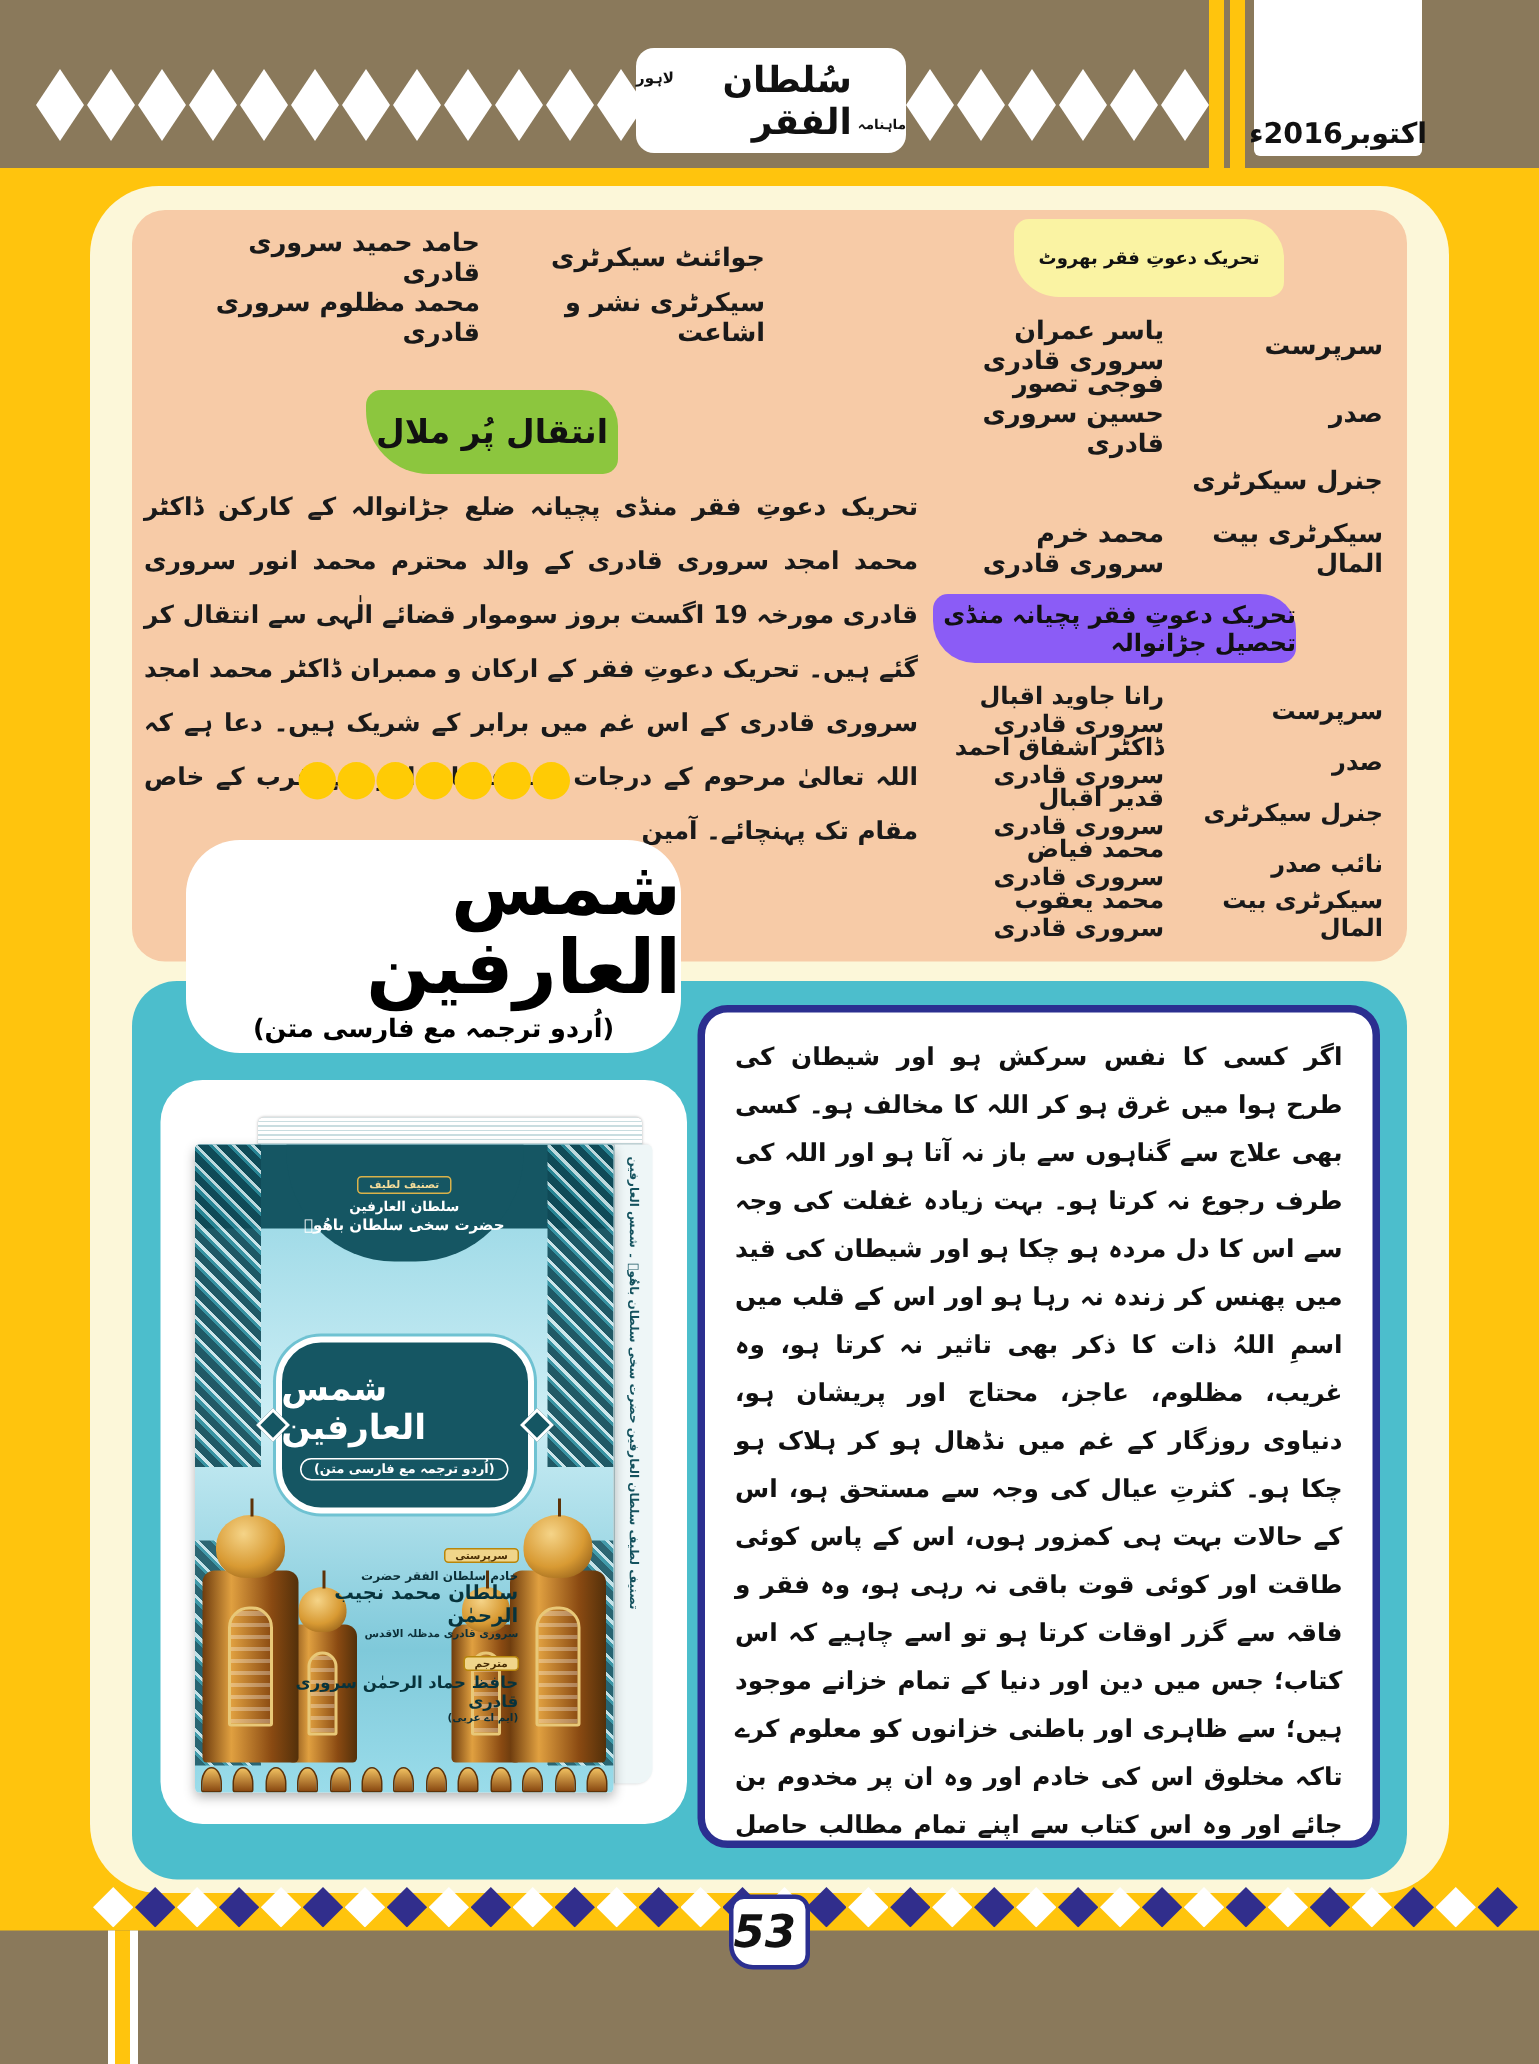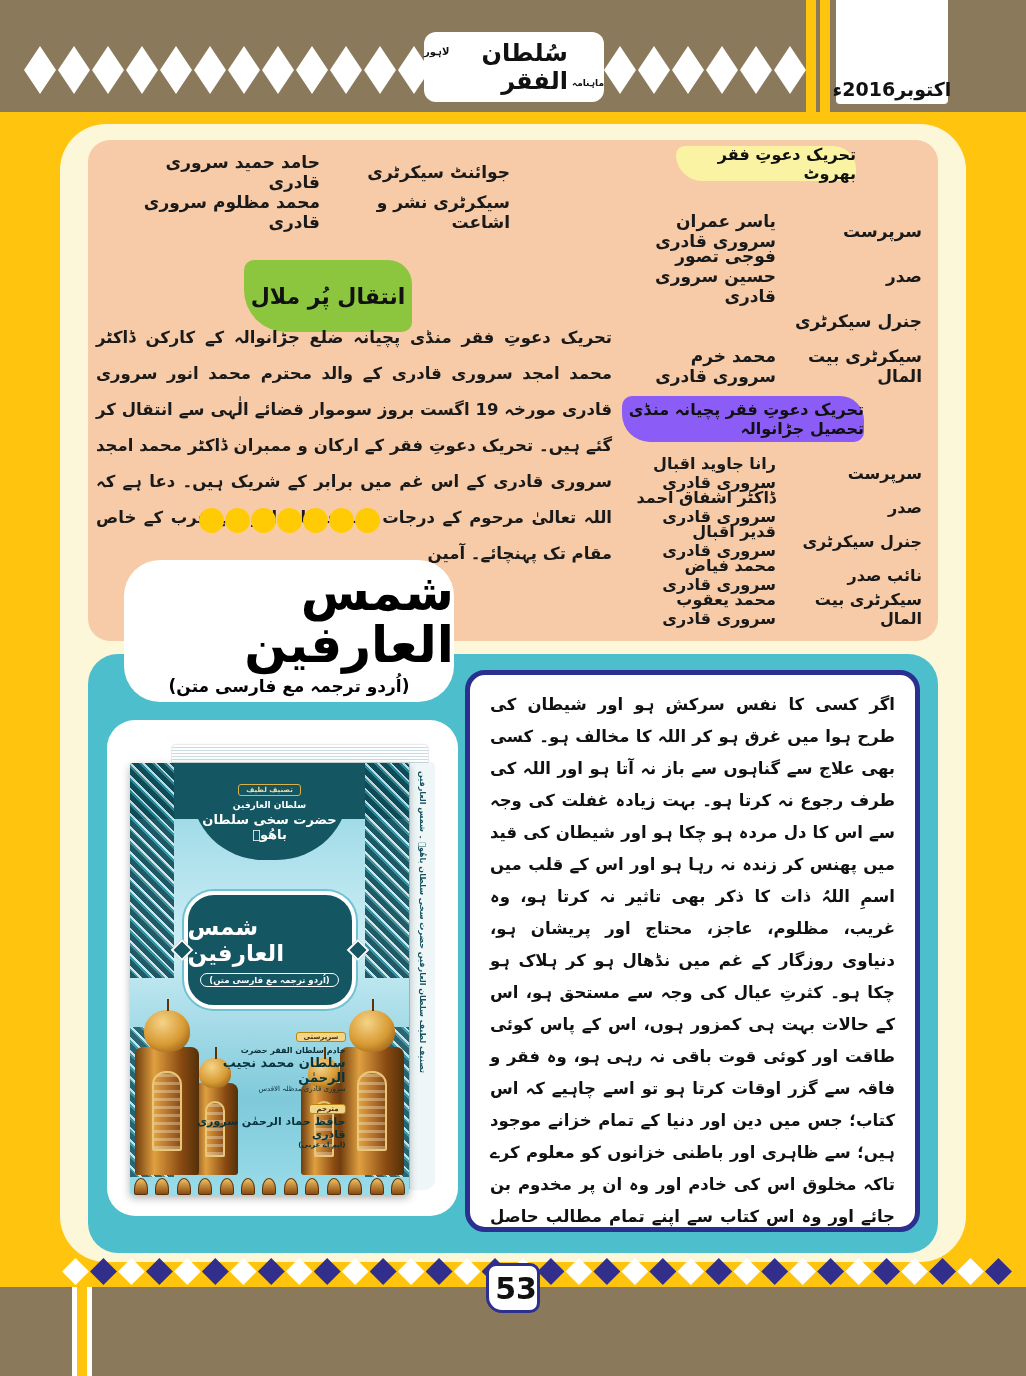--- a/index.html
+++ b/index.html
@@ -40,25 +40,25 @@
   .r-bharot{left:630px;top:208px;width:292px;font-size:17px;}
   .r-bharot .row{height:45px;align-items:center;}
   .r-bharot .lab{width:146px;}
   .r-mandi{left:630px;top:456px;width:292px;font-size:16px;}
   .r-mandi .row{height:34px;align-items:center;}
   .r-mandi .lab{width:146px;}
 
   
   .pill{position:absolute;direction:rtl;display:flex;align-items:center;justify-content:center;
     font-weight:800;color:#111;}
-  .pill-bharot{left:676px;top:146px;width:180px;height:35px;background:#FAF3A3;
-    border-radius:10px 26px 10px 30px;font-size:16px;}
+  .pill-bharot{left:676px;top:146px;width:180px;height:52px;background:#FAF3A3;
+    border-radius:10px 26px 10px 30px;font-size:12px;}
   .pill-mandi{left:622px;top:396px;width:242px;height:46px;background:#8b5cf6;
     border-radius:10px 24px 10px 28px;font-size:16px;}
-  .pill-green{left:244px;top:260px;width:168px;height:72px;background:#8CC63E;
+  .pill-green{left:244px;top:260px;width:168px;height:56px;background:#8CC63E;
     border-radius:10px 24px 10px 42px;font-size:22px;}
 
   .obituary{position:absolute;left:96px;top:320px;width:516px;height:186px;direction:rtl;
     font-size:16.5px;line-height:36px;font-weight:700;color:#1a1a1a;text-align:justify;}
 
   .dots{position:absolute;left:198px;top:508px;display:flex;}
   .dots i{display:block;width:25px;height:25px;border-radius:50%;background:#FFCB05;margin-left:1px;}
 
   
   .titlebox{position:absolute;left:124px;top:560px;width:330px;height:142px;background:#fff;
@@ -87,21 +87,21 @@
   .cv-band{position:absolute;top:0;left:0;right:0;height:56px;background:#155663;}
   .cv-flank{position:absolute;width:44px;height:215px;top:0;
     background:repeating-linear-gradient(45deg,#0f4956 0 5px,#2a8a9a 5px 7px,#cfe6ea 7px 9px);opacity:.9;}
   .cv-flank.l{left:0;} .cv-flank.r{right:0;}
   .cv-flank.b{top:auto;bottom:18px;height:150px;opacity:.8;}
   .cv-arch{position:absolute;top:0;left:50%;transform:translateX(-50%);width:158px;
     background:#155663;border-radius:0 0 72px 72px;text-align:center;color:#fff;padding:14px 8px 18px;}
   .cv-tag{display:inline-block;border:1px solid #d9b24a;color:#f3dc9a;font-size:7px;
     padding:1px 7px;border-radius:3px;font-weight:700;}
   .cv-a1{font-size:9px;margin-top:4px;font-weight:700;text-align:center;}
-  .cv-a2{font-size:13px;font-weight:800;margin-top:2px;}
+  .cv-a2{font-size:10px;font-weight:800;margin-top:2px;}
   .cv-medallion{position:absolute;top:128px;left:50%;transform:translateX(-50%);width:172px;height:118px;
     background:#155663;border:4px solid #fff;border-radius:30px;display:flex;flex-direction:column;
     align-items:center;justify-content:center;color:#fff;box-shadow:0 0 0 2px #6fc2d2;z-index:3;}
   .cv-medallion .t{font-size:23px;font-weight:800;}
   .cv-medallion .s{border:1px solid #fff;border-radius:10px;font-size:8.5px;padding:1px 8px;margin-top:7px;font-weight:700;}
   .cv-medallion::before,.cv-medallion::after{content:"";position:absolute;top:50%;width:12px;height:12px;
     background:#155663;border:2px solid #fff;transform:translateY(-50%) rotate(45deg);}
   .cv-medallion::before{left:-14px;} .cv-medallion::after{right:-14px;}
   .tw{position:absolute;bottom:20px;width:64px;z-index:2;}
   .tw.big.l{left:5px;} .tw.big.r{right:5px;}
@@ -118,37 +118,37 @@
   .tw-tile{width:30px;height:80px;border:2px solid #e8c878;border-radius:14px 14px 2px 2px;
     background:linear-gradient(#2a5c9e,#16345e);
     background-image:repeating-linear-gradient(0deg,rgba(255,255,255,.3) 0 3px,rgba(0,0,0,0) 3px 8px);}
   .tw.small .tw-tile{width:20px;height:56px;}
   .cv-credits{position:absolute;bottom:46px;left:50%;transform:translateX(-50%);width:152px;
     color:#0b2f38;z-index:3;direction:rtl;}
   .cv-chip{display:inline-block;border:1px solid #b8860b;background:#f0d58a;color:#4a2f05;
     font-size:7px;padding:0 6px;border-radius:3px;font-weight:700;}
   .cv-p1{font-size:8px;font-weight:700;margin-top:3px;}
   .cv-pn{font-size:13px;font-weight:800;color:#07333c;}
-  .cv-p2{font-size:7px;font-weight:400;margin-bottom:3px;}
+  .cv-p2{font-size:7px;font-weight:700;margin-bottom:3px;}
   .cv-tn{font-size:11px;font-weight:800;color:#07333c;}
   .cv-t2{font-size:7px;font-weight:700;}
   .cv-fringe{position:absolute;bottom:0;left:0;right:0;height:20px;display:flex;
     justify-content:space-around;align-items:flex-end;z-index:2;}
   .cv-fringe i{display:block;width:14px;height:17px;border-radius:50% 50% 15% 15%/65% 65% 10% 10%;
     background:linear-gradient(#f0c060,#8a4a12);border:1px solid #5e3208;}
 
   
   .ft-strip{position:absolute;left:62px;top:1258px;width:950px;display:flex;gap:1px;z-index:2;}
   .ft-strip i{display:block;width:27px;height:27px;background:#fff;
     clip-path:polygon(50% 0,100% 50%,50% 100%,0 50%);}
   .ft-strip i.navy{background:#312E8C;}
   .ft-brown{position:absolute;left:0;top:1287px;width:1026px;height:89px;background:#8A795B;}
   .badge{position:absolute;left:486px;top:1263px;width:54px;height:50px;background:#fff;
     border:3px solid #2B2F90;border-radius:10px 10px 10px 16px;display:flex;align-items:center;
-    justify-content:flex-end;font-size:30px;font-weight:800;color:#111;z-index:3;}
+    justify-content:flex-start;font-size:30px;font-weight:800;color:#111;z-index:3;font-style:italic;}
   .ft-stripe{position:absolute;left:72px;top:1287px;width:20px;height:89px;
     background:linear-gradient(90deg,#fff 0 25%,#FFC40D 25% 75%,#fff 75% 100%);z-index:3;}
 </style>
 </head>
 <body>
 
 <div class="page">
 
   <div class="header">
     <div class="hd-diamonds hd-left">

